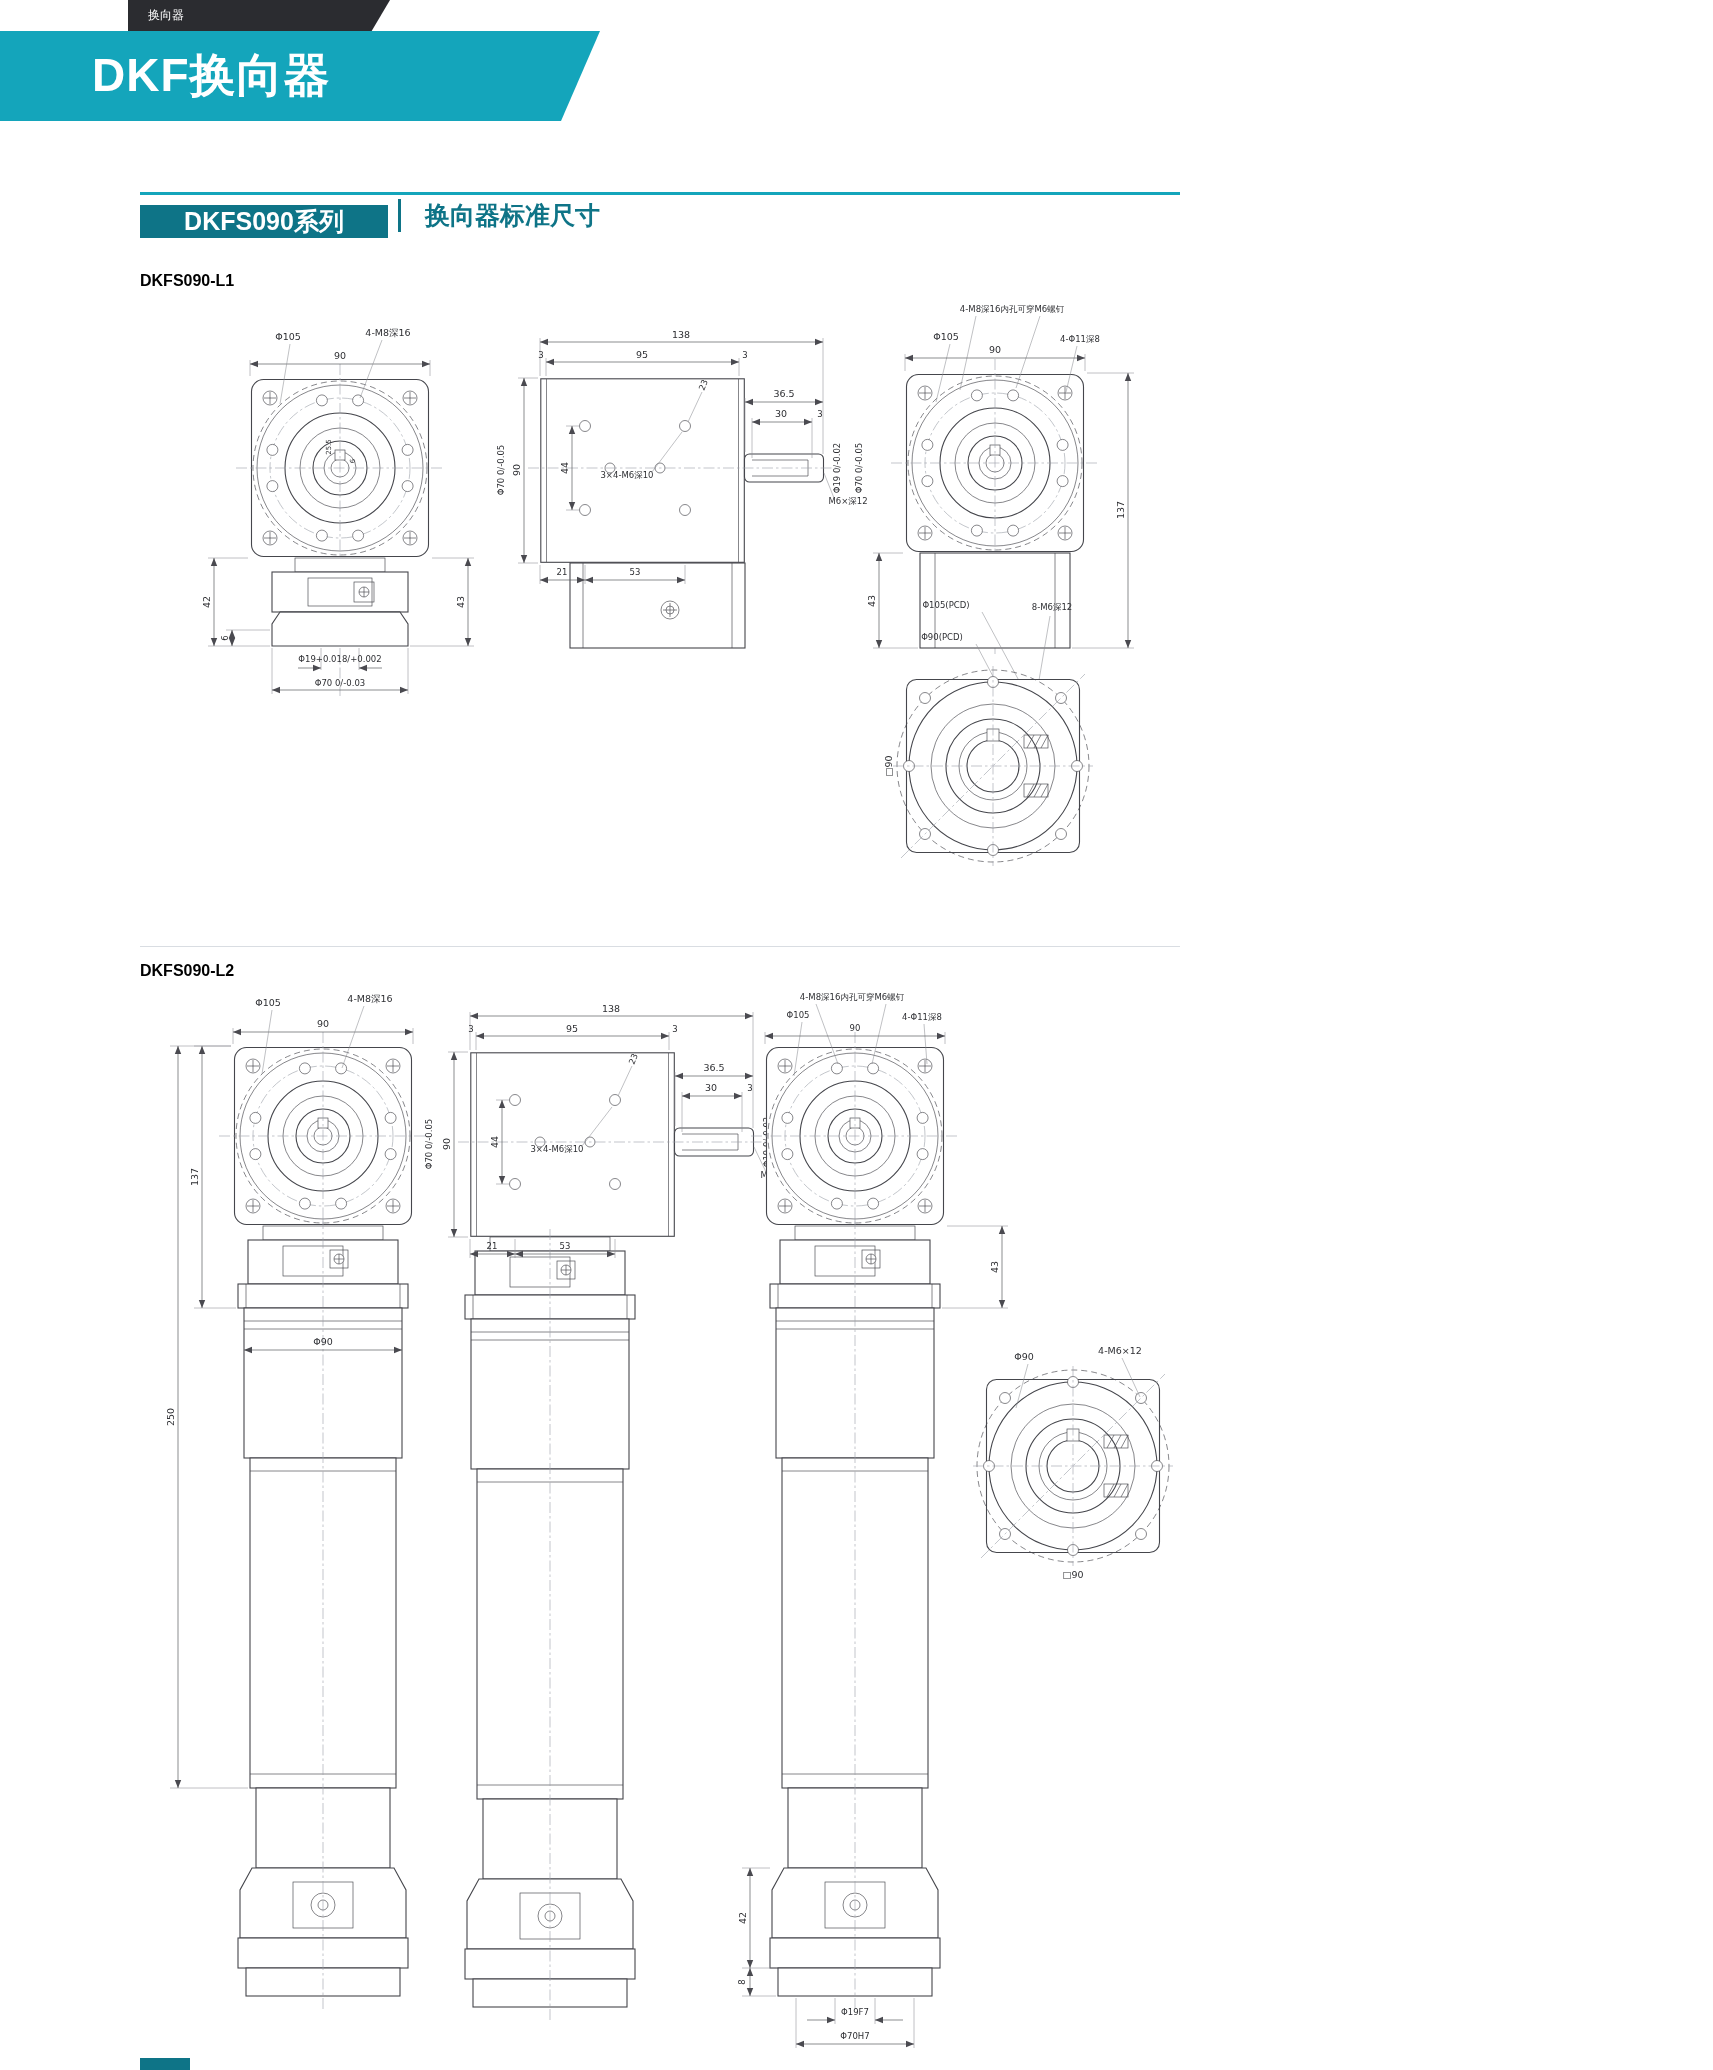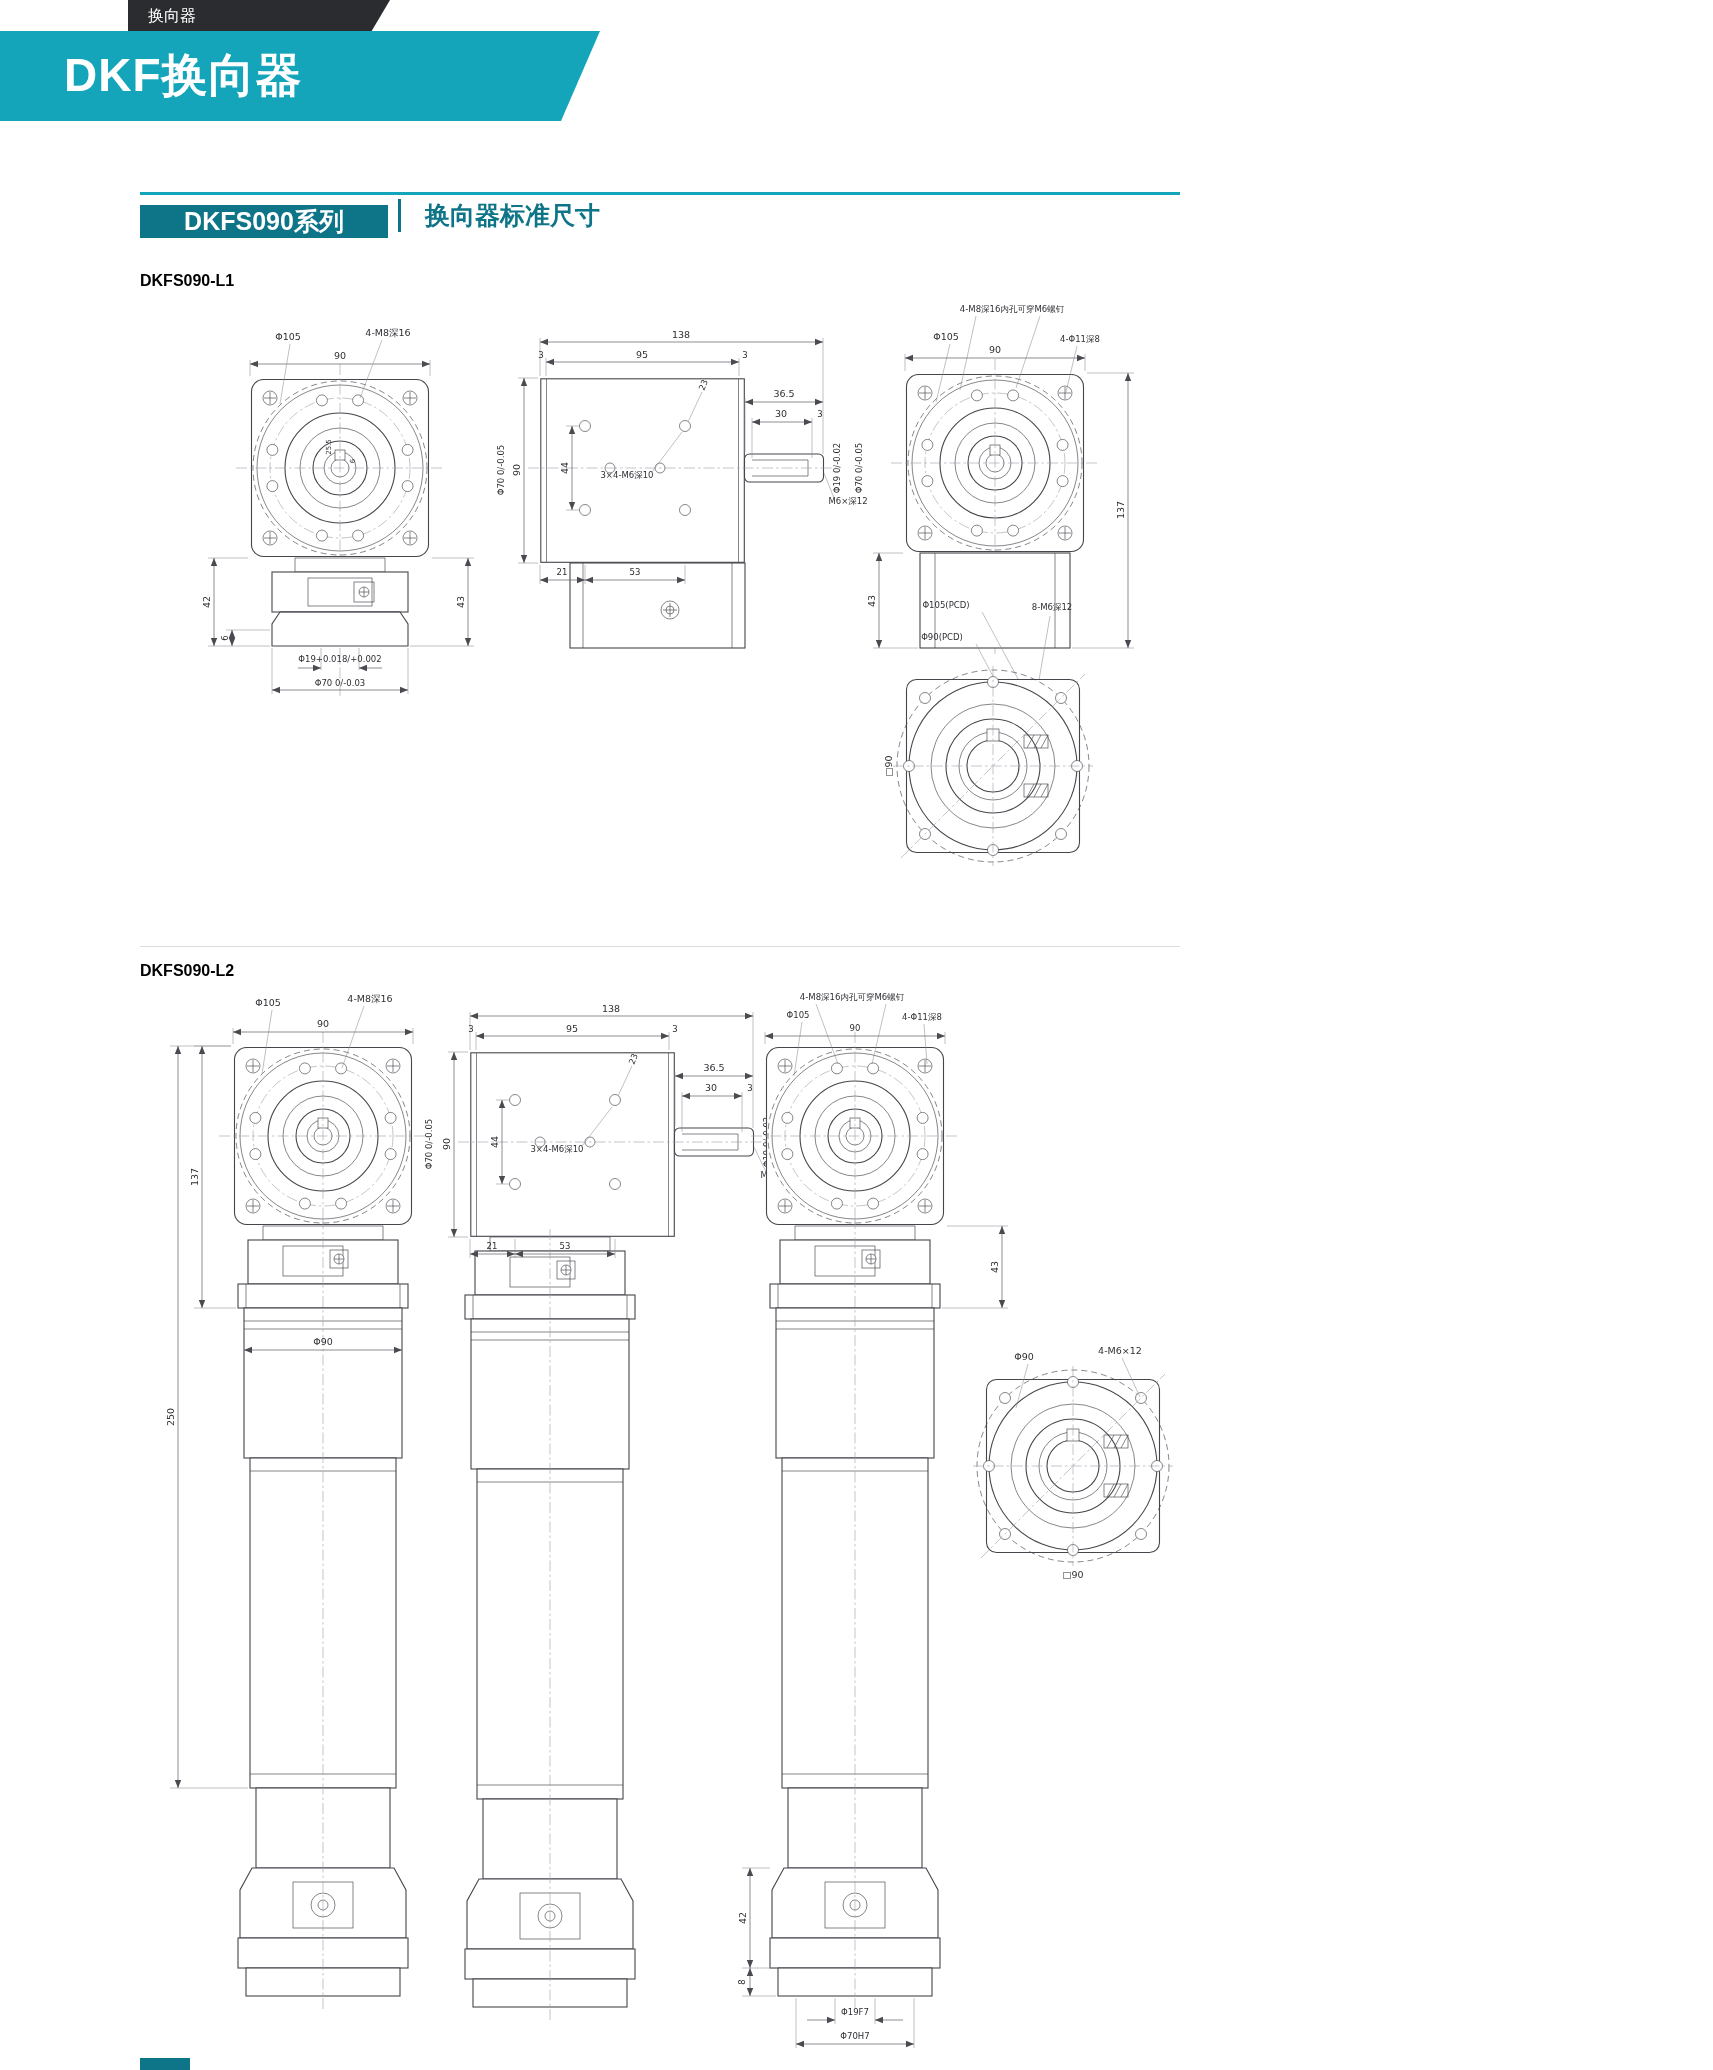--- a/index.html
+++ b/index.html
@@ -1,23 +1,23 @@
 <!DOCTYPE html>
 <html><head>
 <meta charset="utf-8">
 <style>
   *{margin:0;padding:0;box-sizing:border-box}
   html,body{background:#fff}
   body{font-family:"Liberation Sans",sans-serif}
   .page{position:relative;width:1713px;height:2070px;background:#fff;overflow:hidden}
   .toptab{position:absolute;left:128px;top:0;width:262px;height:31px;background:#2b2c30;color:#fff;
-          font-size:16px;line-height:31px;padding-left:20px;clip-path:polygon(0 0,100% 0,93% 100%,0 100%)}
+          font-size:12px;line-height:31px;padding-left:20px;clip-path:polygon(0 0,100% 0,93% 100%,0 100%)}
   .banner{position:absolute;left:0;top:31px;width:600px;height:90px;background:#14a5bb;
           clip-path:polygon(0 0,100% 0,93.5% 100%,0 100%);display:flex;align-items:center}
-  .banner h1{color:#fff;font-size:46px;font-weight:bold;margin-left:64px;letter-spacing:1px}
+  .banner h1{color:#fff;font-size:46px;font-weight:bold;margin-left:92px;letter-spacing:1px}
   .secrow{position:absolute;left:140px;top:192px;width:1040px;height:46px;border-top:3px solid #14a5bb;display:flex;align-items:flex-end}
   .badge{background:#0e7487;color:#fff;font-size:25px;font-weight:bold;width:248px;display:flex;align-items:center;justify-content:center}
   .subtitle{color:#0e7487;font-size:25px;font-weight:bold;display:flex;align-items:center;padding-left:24px;
             border-left:3px solid #0e7487;margin:6px 11px 6px 10px}
   .dlabel{position:absolute;left:140px;color:#000000;font-size:16px;font-weight:bold}
   .hr{position:absolute;left:140px;top:946px;width:1040px;height:1px;background:#d9dde2}
   .cutbar{position:absolute;left:140px;top:2058px;width:50px;height:12px;background:#0e7487}
   svg{position:absolute}
   #svg-l1{left:140px;top:298px}
   #svg-l2{left:140px;top:990px}

